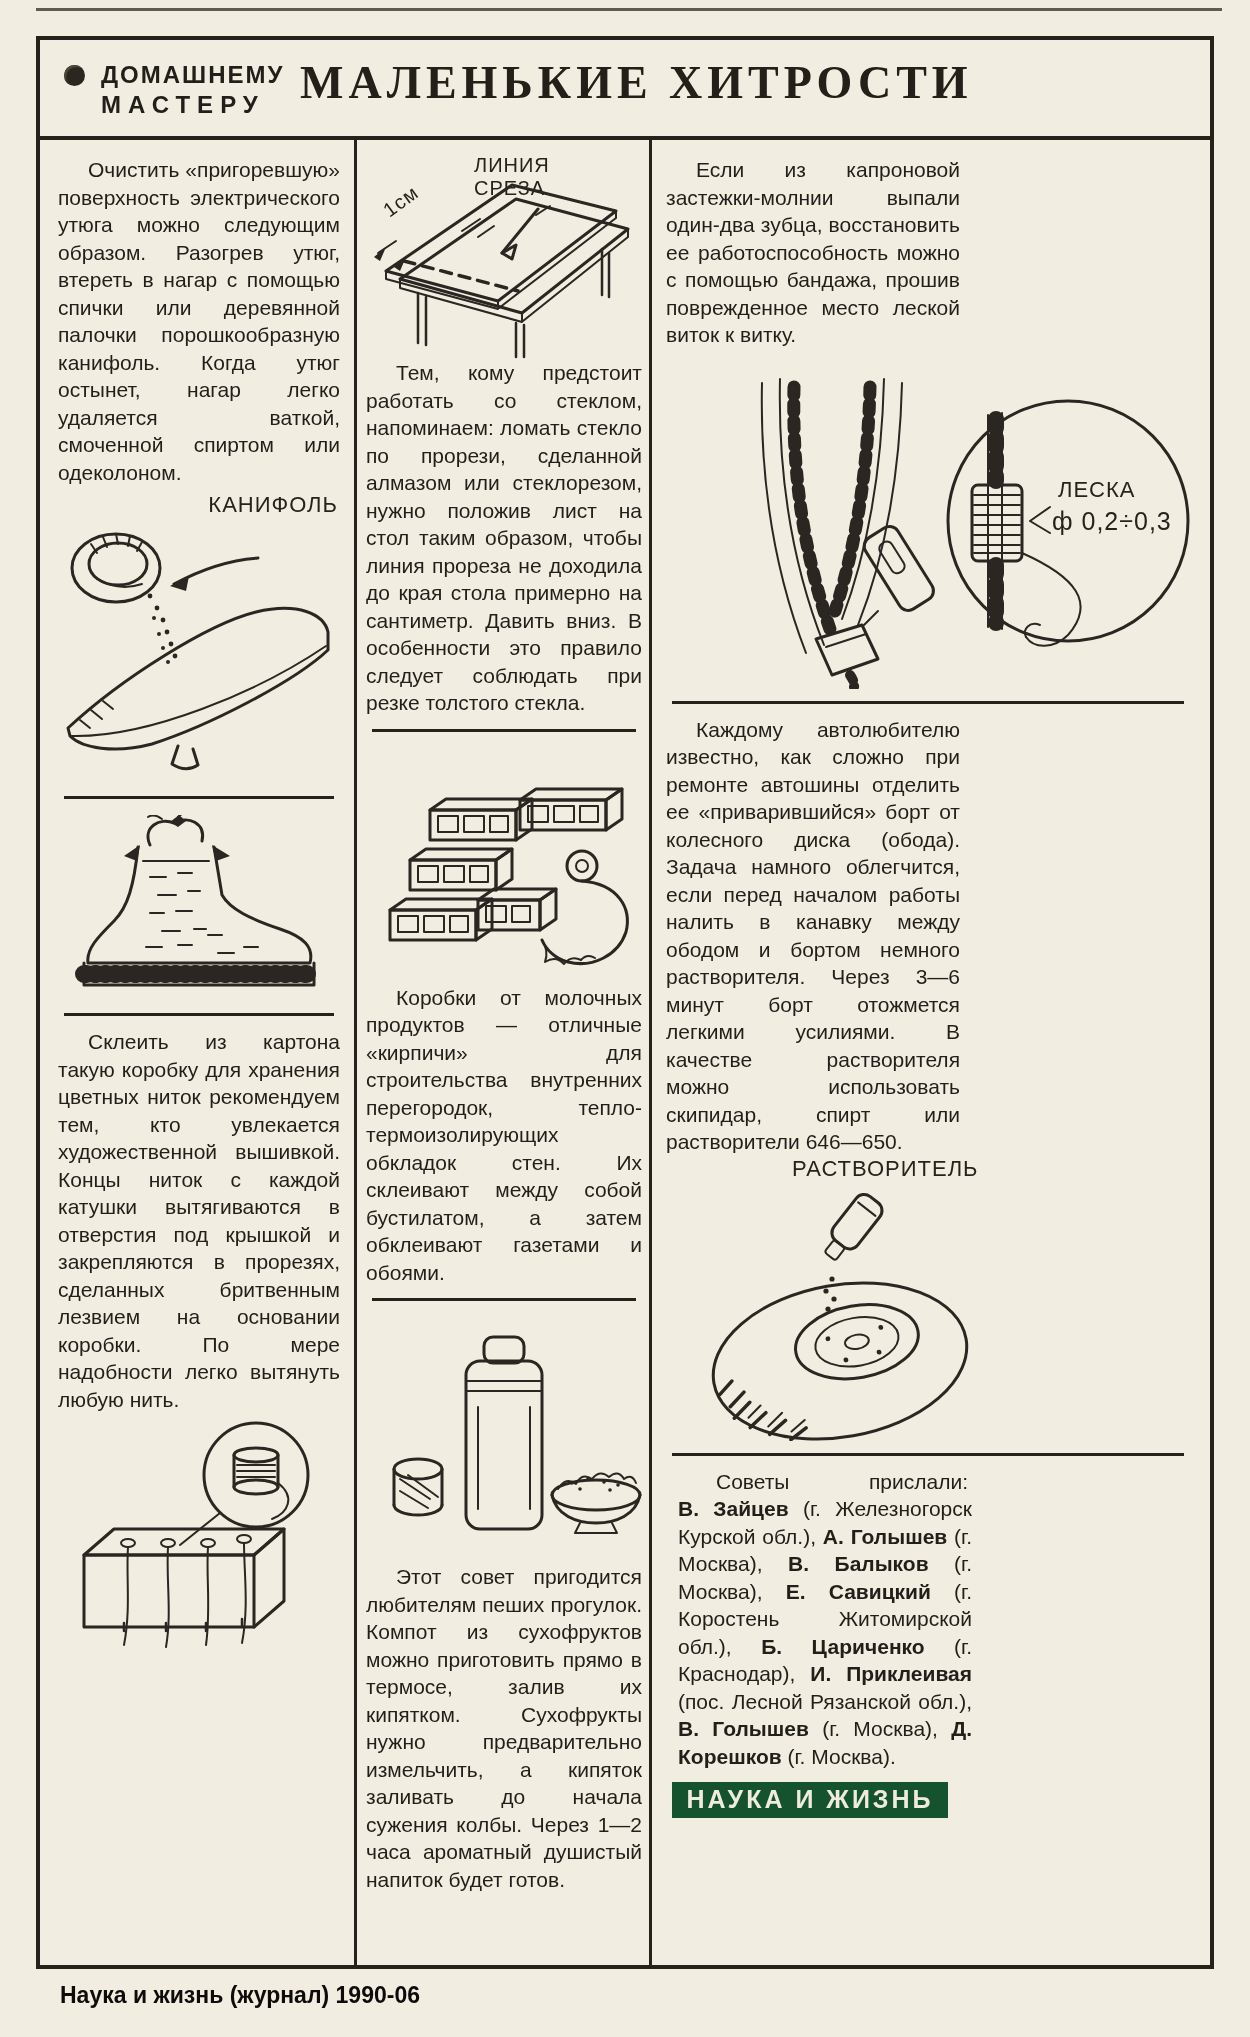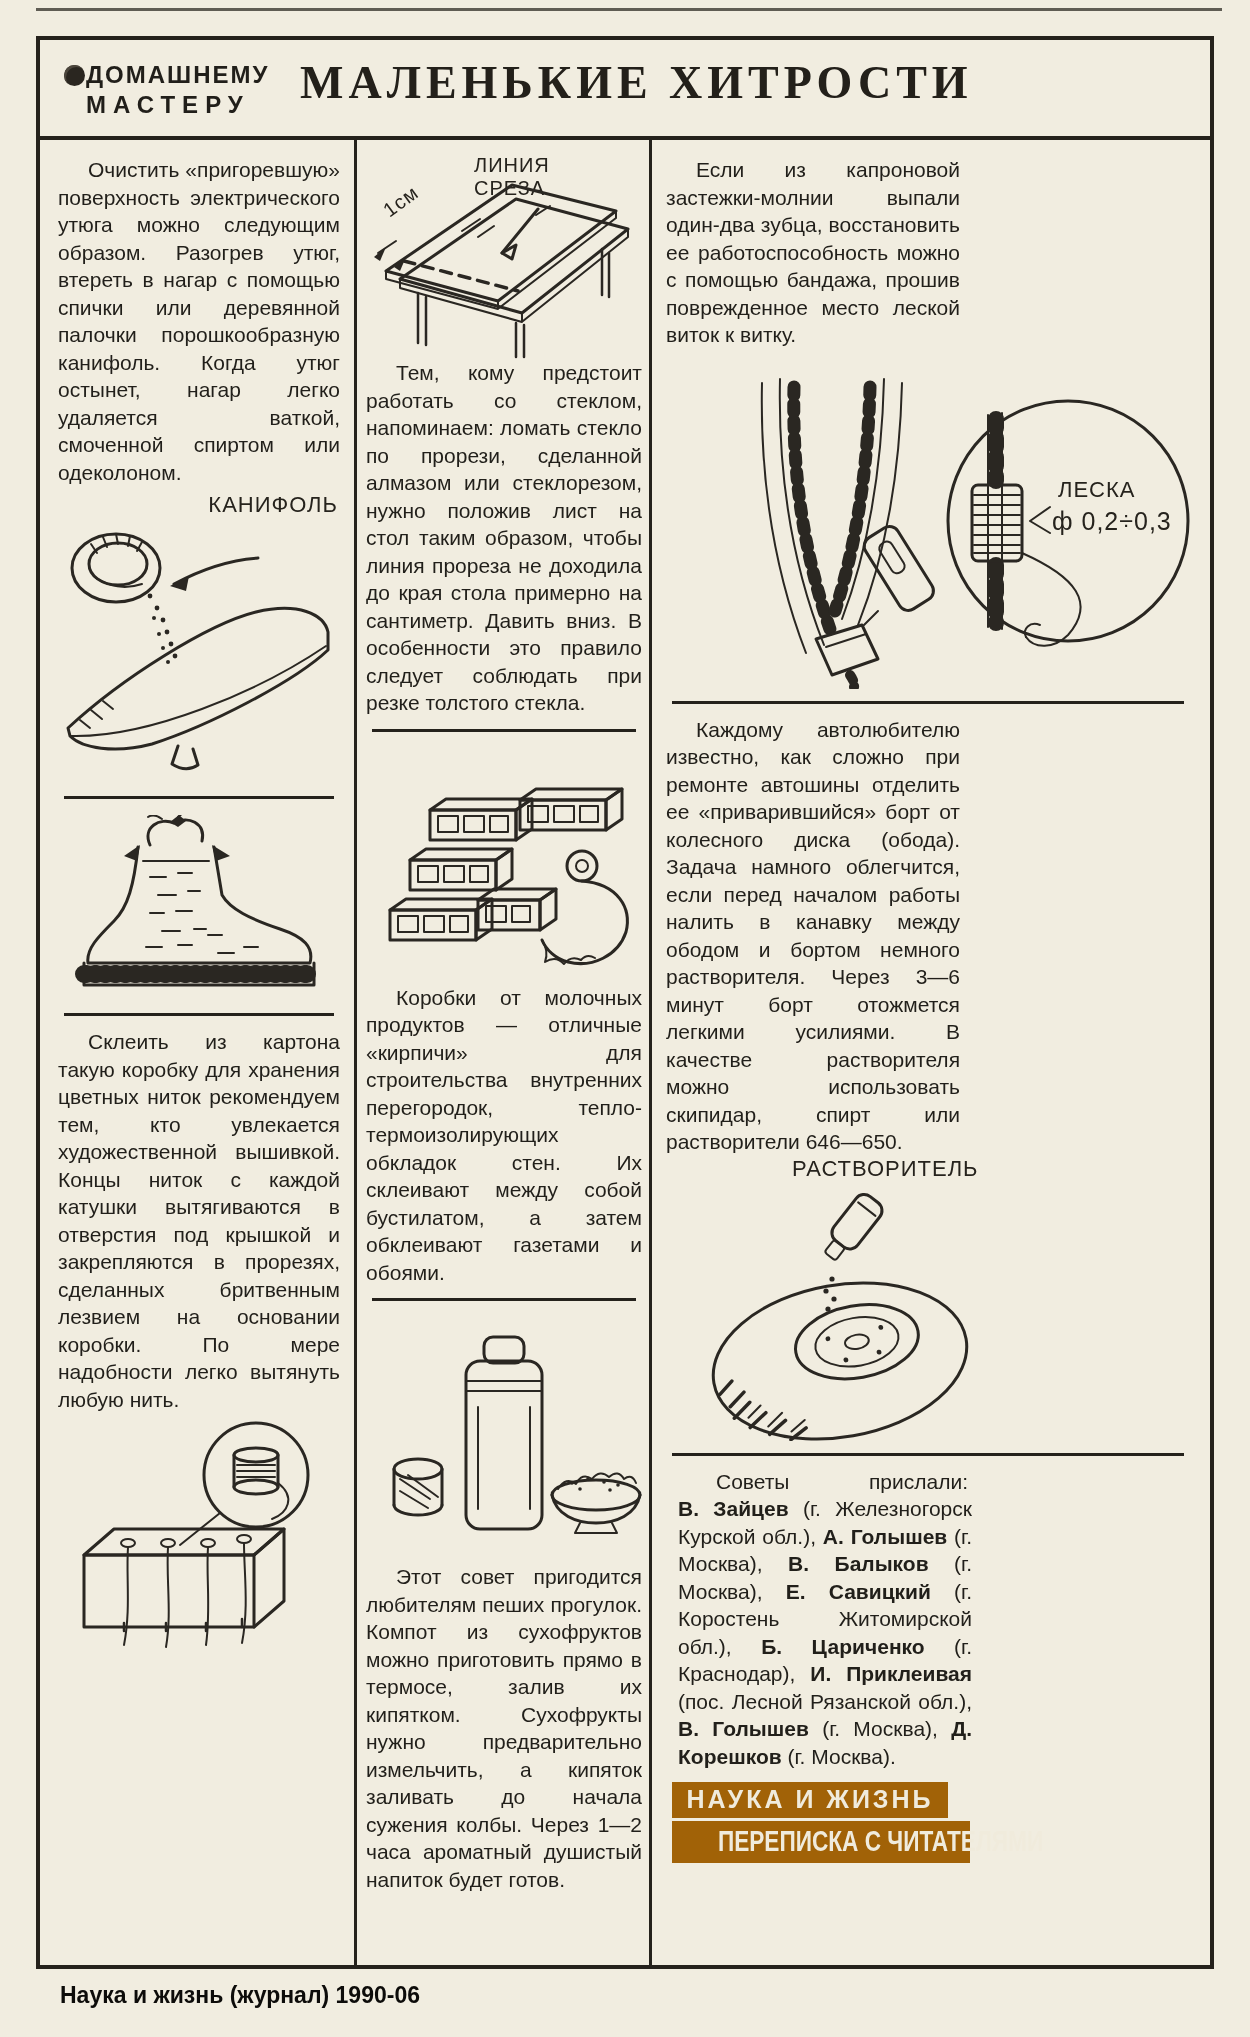--- a/index.html
+++ b/index.html
@@ -8,21 +8,21 @@
     background:#f1ede0; color:#211f1a;
     font-family:"Liberation Sans", sans-serif;
   }
   .edge-line { position:absolute; top:8px; left:36px; right:28px; height:3px; background:#3b3730; opacity:.8; }
   .frame {
     position:absolute; left:36px; top:36px; width:1170px; height:1925px;
     border:4px solid #25221c;
   }
   
   .header { position:absolute; left:0; right:0; top:0; height:96px; border-bottom:4px solid #25221c; }
-  .masthead { position:absolute; left:24px; top:20px; display:flex; gap:1px; }
+  .masthead { position:absolute; left:24px; top:20px; display:flex; gap:16px; }
   .dot { width:21px; height:21px; border-radius:50%; background:#2a2620; margin-top:5px;
          box-shadow:inset 2px 2px 0 #4c463c; }
   .masthead-lines span { display:block; font-weight:bold; font-size:24px; line-height:30px; letter-spacing:2px; }
   .masthead-lines span:last-child { letter-spacing:7px; }
   .title {
     position:absolute; left:260px; top:16px; width:660px; margin:0; text-align:center;
     font-family:"Liberation Serif", serif; font-weight:bold; font-size:46px; letter-spacing:5px;
     color:#23201a; white-space:nowrap;
   }
   
@@ -57,21 +57,21 @@
   .lbl-diam   { top:158px; left:386px; font-size:25px; }
   .fig-tire   { height:285px; width:330px; margin-left:14px; }
   .fig-tire .fig-label { top:0; left:112px; }
   .fig-tire svg { height:252px; }
   
   .credits { font-size:21px; line-height:27.5px; text-align:justify; margin:12px; }
   .credits-intro { display:block; padding-left:38px; padding-right:4px; text-align:justify; text-align-last:justify; }
   .c-name { font-weight:bold; }
   
   .badges { margin:12px 0 0 6px; width:300px; }
-  .badge { color:#f0ebdc; background:#a16207; font-weight:bold; text-align:center; }
+  .badge { color:#f0ebdc; background:#14532d; font-weight:bold; text-align:center; }
   .badge-nij { width:276px; font-size:25px; letter-spacing:3px; padding:3px 0 4px; }
   .badge-per { width:298px; font-size:29px; padding:4px 0 5px; margin-top:3px; }
   .badge-per span { display:inline-block; transform:scaleX(.78); white-space:nowrap; }
   .caption { position:absolute; left:60px; top:1982px; font-weight:bold; font-size:23px; color:#0d0c0a; }
 </style>
 </head>
 <body>
 
 <div class="edge-line"></div>
 
@@ -348,21 +348,18 @@
         <span class="c-name">В. Балыков</span><span class="c-loc"> (г. Москва), </span>
         <span class="c-name">Е. Савицкий</span><span class="c-loc"> (г. Коростень Житомирской обл.), </span>
         <span class="c-name">Б. Цариченко</span><span class="c-loc"> (г. Краснодар), </span>
         <span class="c-name">И. Приклеивая</span><span class="c-loc"> (пос. Лесной Рязанской обл.), </span>
         <span class="c-name">В. Голышев</span><span class="c-loc"> (г. Москва), </span>
         <span class="c-name">Д. Корешков</span><span class="c-loc"> (г. Москва).</span>
       </p>
 
       <div class="badges">
         <div class="badge badge-nij">НАУКА И ЖИЗНЬ</div>
-        <div class="badge badge-per">
-          <span>ПЕРЕПИСКА С ЧИТАТЕЛЯМИ</span>
-        </div>
       </div>
     </section>
   </div>
 </div>
 
 <div class="caption">Наука и жизнь (журнал) 1990-06</div>
 
 </body></html>

